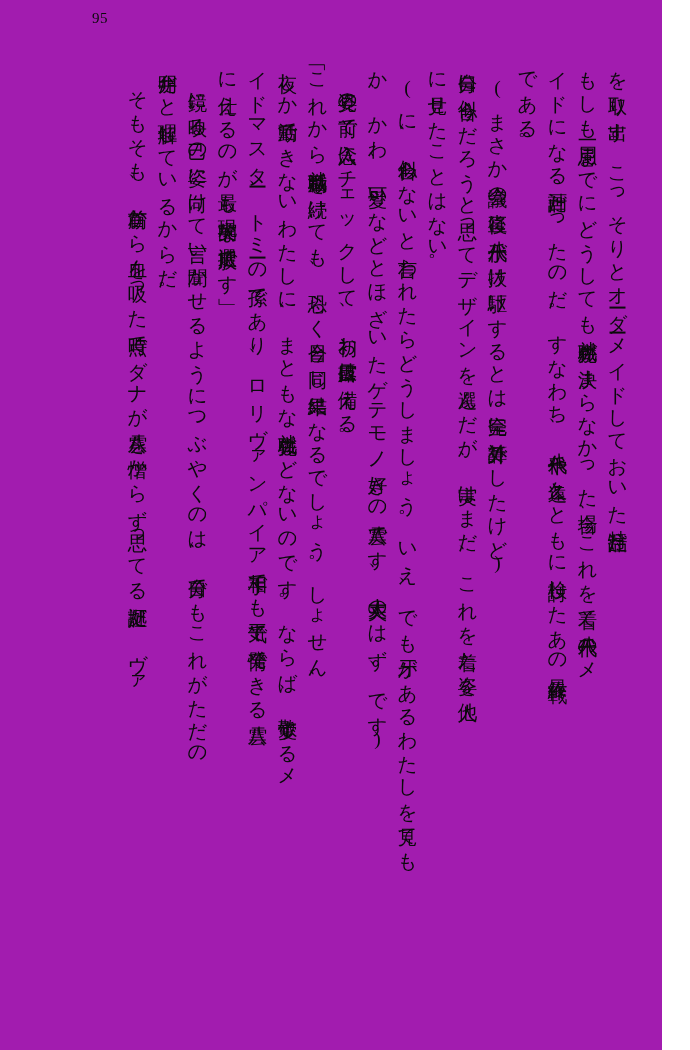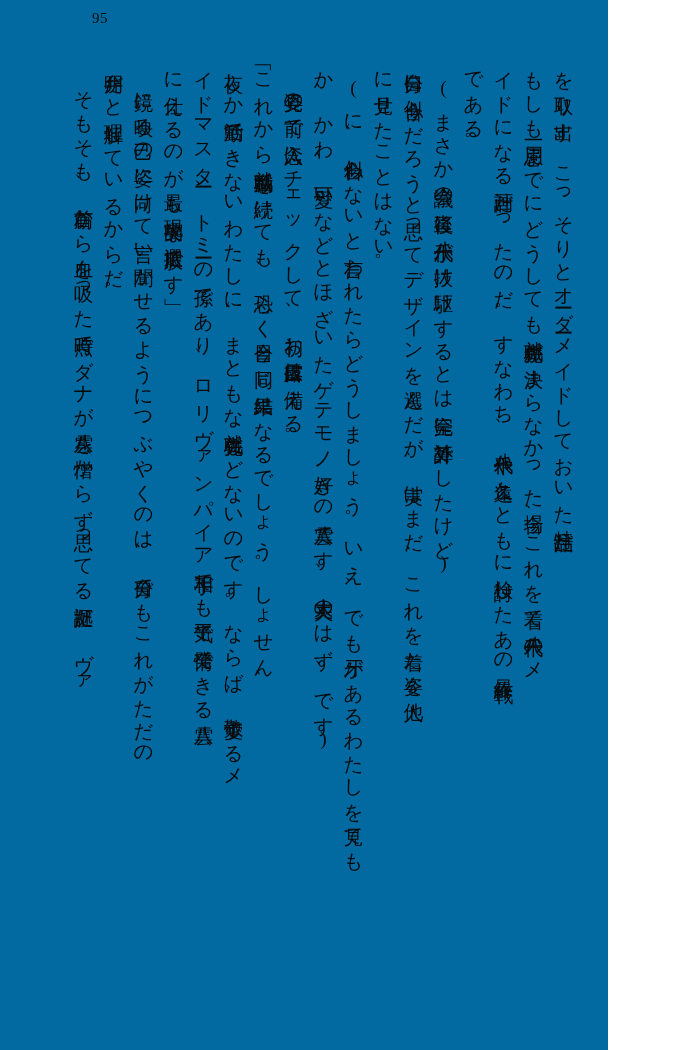--- a/index.html
+++ b/index.html
@@ -2,23 +2,23 @@
 <html><head>
 <meta charset="utf-8">
 <style>
   html, body {
     margin: 0;
     padding: 0;
     background: #ffffff;
   }
   .page {
     position: relative;
-    width: 608px;
+    width: 662px;
     height: 1050px;
-    background: #0369a1;
+    background: #a21caf;
     overflow: hidden;
     font-family: "Liberation Serif", "DejaVu Serif", serif;
     color: #0a0a0a;
   }
   .page-number {
     position: absolute;
     top: 10px;
     left: 92px;
     font-size: 15px;
     font-family: "Liberation Serif", "DejaVu Serif", serif;

